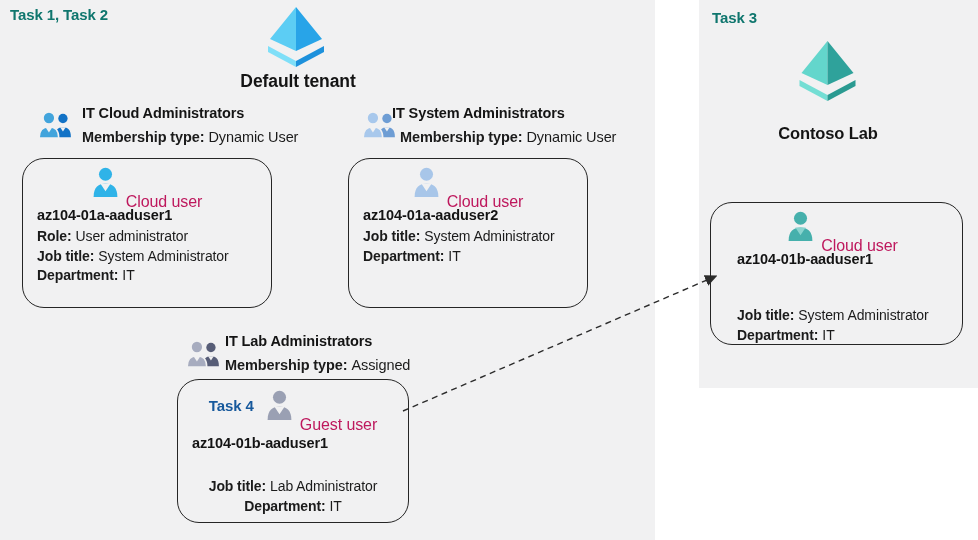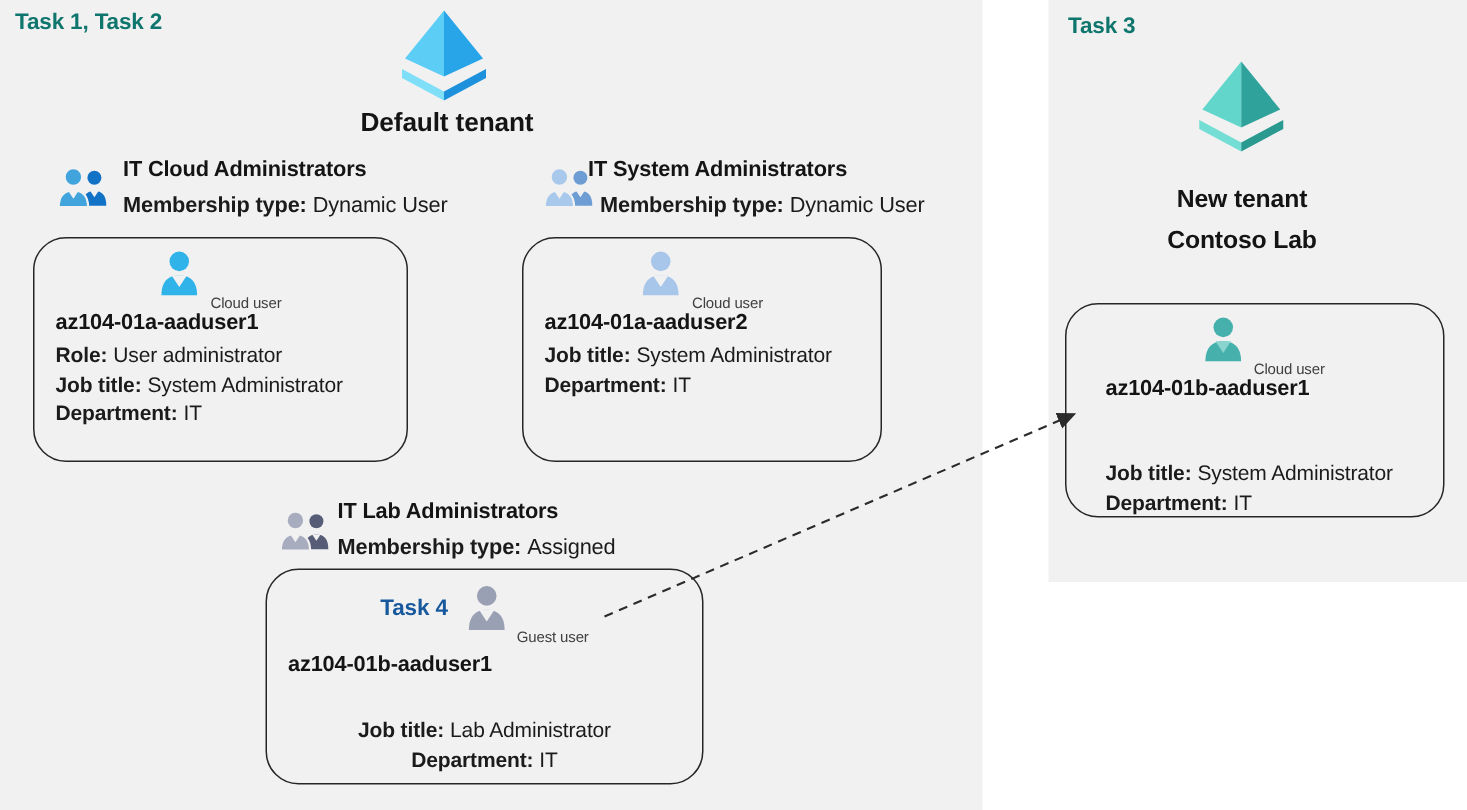--- a/index.html
+++ b/index.html
@@ -16,21 +16,21 @@
   .tenant-title{position:absolute;font-weight:700;font-size:17.5px;color:#141414;text-align:center;white-space:nowrap;}
   .tenant-title-2line{position:absolute;font-weight:700;font-size:16.5px;color:#141414;text-align:center;line-height:27px;}
   .group-name{position:absolute;font-weight:700;font-size:14.5px;color:#141414;white-space:nowrap;}
   .group-mem{position:absolute;font-size:14.5px;color:#1b1b1b;white-space:nowrap;}
   .group-mem .b{font-weight:700;margin-right:4px;}
   .card{
     position:absolute;border:1.4px solid #262626;border-radius:22px;
     padding:6px 14px 0 14px;box-sizing:border-box;background:transparent;
   }
   .card-head{display:flex;align-items:center;justify-content:center;gap:7px;margin-top:1px;height:32px;}
-  .type-label{font-size:10px;color:#404040;white-space:nowrap;margin-top:40px;}
+  .type-label{font-size:16px;color:#be185d;white-space:nowrap;margin-top:40px;}
   .task-inline{font-weight:700;font-size:15px;color:#17599c;margin-right:5px;white-space:nowrap;}
   .username{font-weight:700;font-size:14.5px;color:#141414;margin-top:9px;white-space:nowrap;}
   .attrs{margin-top:4px;font-size:14px;line-height:19.5px;color:#1b1b1b;}
   .attr-line{white-space:nowrap;}
   .attr-line .b{font-weight:700;margin-right:4px;}
   .card-guest .card-head{margin-top:3px;}
   .card-guest .username{margin-top:14px;}
   .card-guest .attrs{margin-top:26px;text-align:center;}
   .card-new{padding-left:26px;}
   .card-new .attrs{margin-top:39px;}
@@ -140,21 +140,21 @@
     <polygon points="23.5,17.5 29.5,17.5 26.5,22" fill="#f1f1f2"></polygon>
     <path d="M1 29 C1 20.5 5.5 17 11.5 17 C17.5 17 22 20.5 22 29 Z" stroke="#f1f1f2" stroke-width="1.6" fill="#a7acbf"></path>
     <circle cx="11.5" cy="7.5" r="6.3" stroke="#f1f1f2" stroke-width="1.6" fill="#a7acbf"></circle>
     <polygon points="7.5,17 15.5,17 11.5,23" fill="#f1f1f2"></polygon>
   </svg>
   <div class="group-name" style="left:225px;top:333px;">IT Lab Administrators</div>
   <div class="group-mem" style="left:225px;top:357px;">
     <span class="b">Membership type:</span><span>Assigned</span>
   </div>
 
-  <div class="card card-guest" style="left:177px;top:379px;width:292px;height:144px;">
+  <div class="card card-guest" style="left:177px;top:379px;width:232px;height:144px;">
     <div class="card-head">
       <span class="task-inline">Task 4</span>
       <svg width="27" height="30" viewBox="0 0 26 29">
         <circle cx="13" cy="7" r="6.3" fill="#9aa0b3"></circle>
         <path d="M1.5 29 C1.5 19.5 6.5 16 13 16 C19.5 16 24.5 19.5 24.5 29 Z" fill="#9aa0b3"></path>
         <polygon points="8,16 18,16 13,23.5" fill="#f1f1f2"></polygon>
       </svg>
       <span class="type-label">Guest user</span>
     </div>
     <div class="username">az104-01b-aaduser1</div>
@@ -171,21 +171,20 @@
   <div class="task-label" style="left:712px;top:9px;">Task 3</div>
 
   <svg class="abs" style="left:792px;top:40px;" width="71" height="62" viewBox="0 0 64 62">
     <polygon points="32,1 6,33 32,45" fill="#63d6cc"></polygon>
     <polygon points="32,1 58,33 32,45" fill="#2fa29b"></polygon>
     <polygon points="4,40 32,55 32,61 4,46" fill="#74ded4"></polygon>
     <polygon points="60,40 32,55 32,61 60,46" fill="#2a9a91"></polygon>
   </svg>
 
   <div class="tenant-title-2line" style="left:733px;top:120px;width:190px;">
-    <div>New tenant</div>
     <div>Contoso Lab</div>
   </div>
 
   <div class="card card-new" style="left:710px;top:202px;width:253px;height:143px;">
     <div class="card-head">
       <svg width="27" height="30" viewBox="0 0 26 29">
         <circle cx="13" cy="7" r="6.3" fill="#46b0ac"></circle>
         <path d="M1.5 29 C1.5 19.5 6.5 16 13 16 C19.5 16 24.5 19.5 24.5 29 Z" fill="#46b0ac"></path>
         <polygon points="8,16 18,16 13,23.5" fill="#8ad4cf"></polygon>
       </svg>

